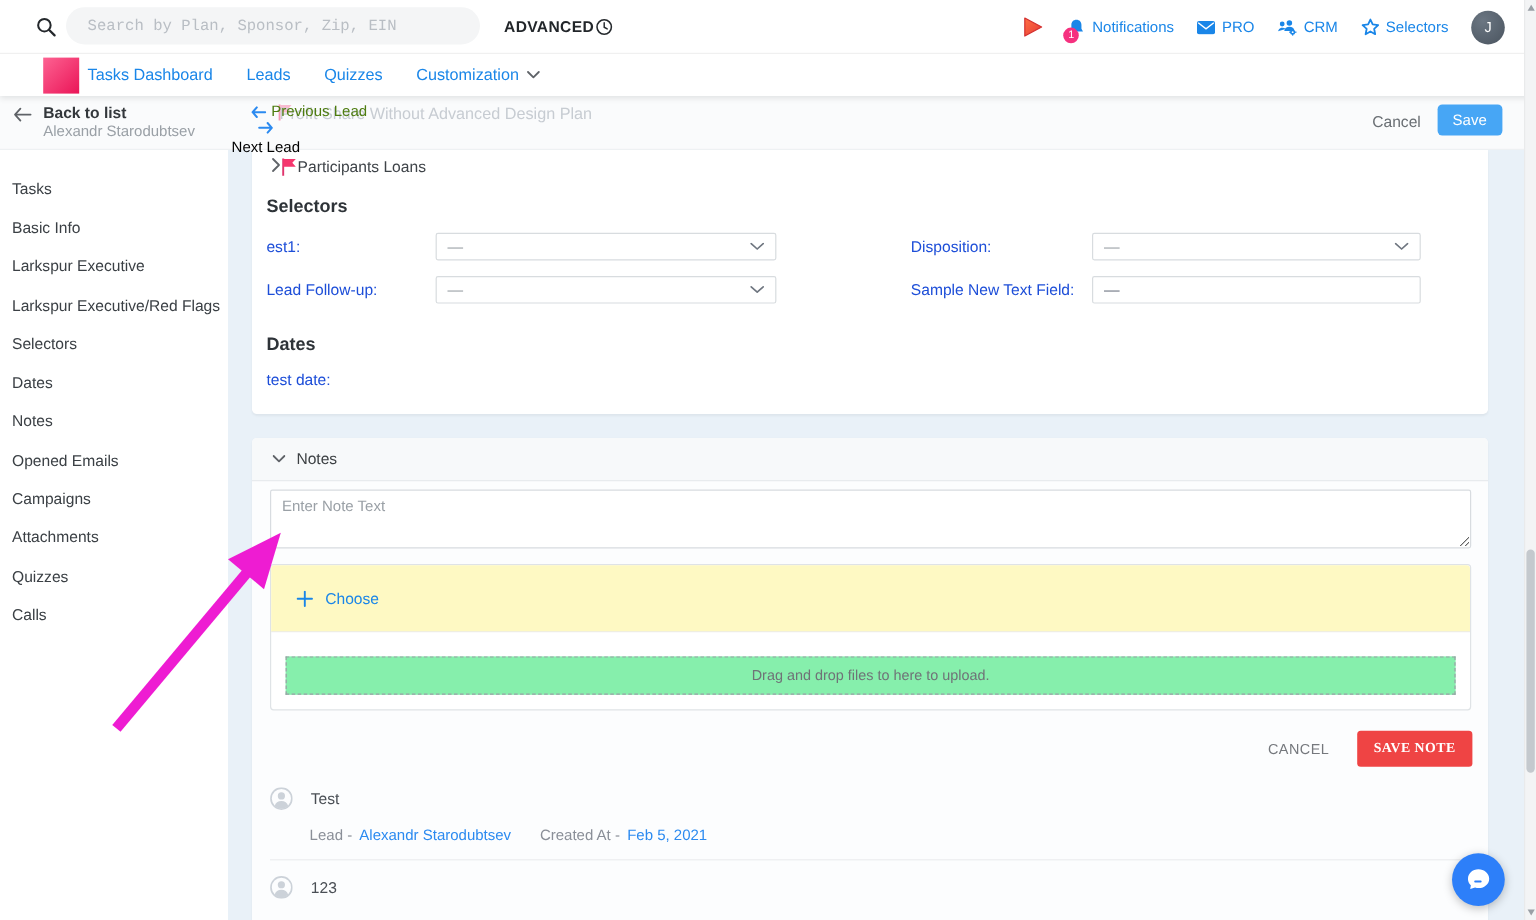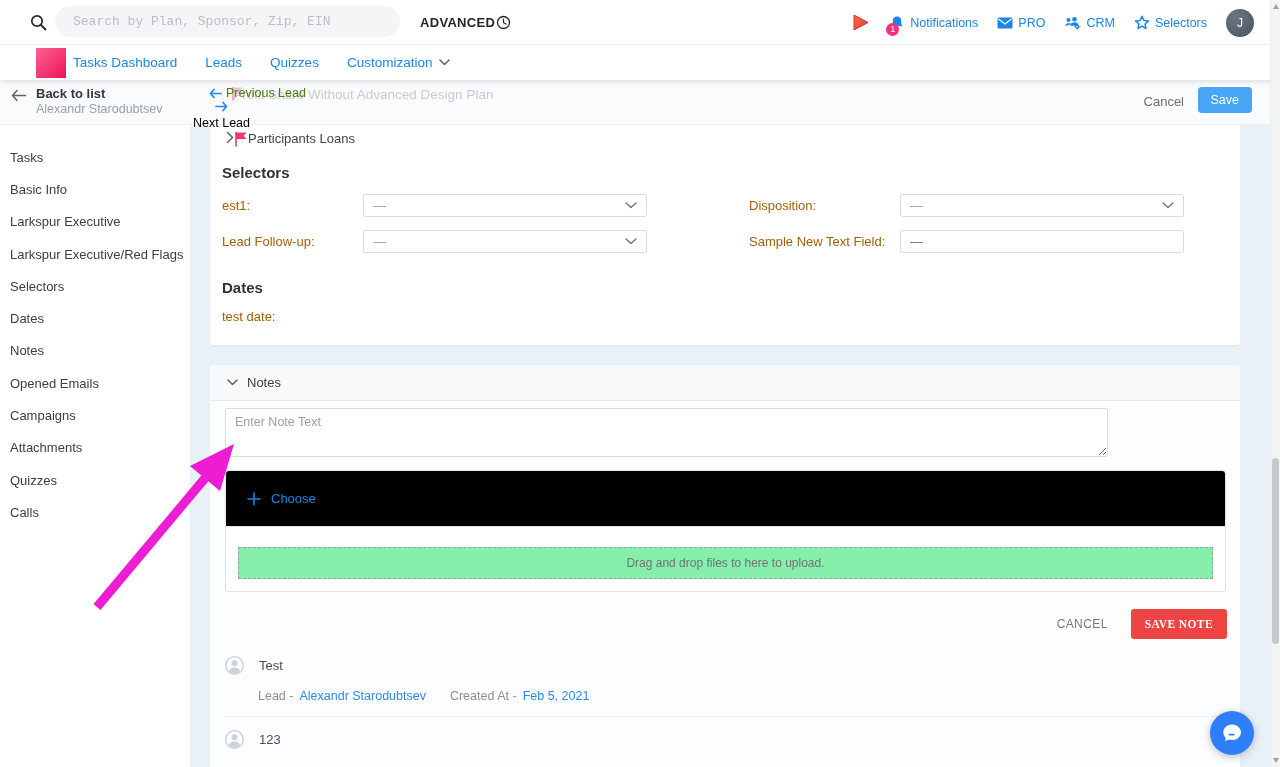--- a/index.html
+++ b/index.html
@@ -41,32 +41,32 @@
   .sidebar { position:absolute; left:0; top:125px; width:190px; height:642px; background:#fff; padding-top:16px; z-index:5; }
   .side-item { height:32.3px; display:flex; align-items:center; padding-left:10px; font-size:13px; color:#3b4045; cursor:pointer; }
 
   
   .top-card { position:absolute; left:210px; top:125px; width:1030px; height:220px; background:#fff; border-radius:0 0 4px 4px; box-shadow:0 1px 2px rgba(0,0,0,.05); z-index:4; overflow:hidden; }
   .collapse-row { display:flex; align-items:flex-start; padding:6px 0 0 16px; height:26px; cursor:pointer; }
   .collapse-row span { font-size:13px; color:#3f4449; }
   .section-heading { margin:13px 0 0 12px; font-size:15px; font-weight:700; color:#2e3338; }
   .form-grid { display:grid; grid-template-columns:437px 435px; column-gap:90px; row-gap:13px; margin:13px 0 0 12px; }
   .field { display:flex; align-items:center; }
-  .f-label { width:141px; flex:none; font-size:13px; color:#a16207; }
-  .f-label.wide { width:151px; }
+  .f-label { width:141px; flex:none; font-size:13px; color:#1d4ed8; }
+  .f-label.wide { width:151px;margin-left:10px; }
   .control { width:284px; height:23px; border:1px solid #d8dcdf; border-radius:2px; background:#fff; display:flex; align-items:center; justify-content:space-between; padding:0 9px; font-size:13px; color:#9aa0a6; cursor:pointer; }
   .text-input { width:284px; height:23px; border:1px solid #d8dcdf; border-radius:2px; background:#fff; padding:0 9px; font-size:13px; color:#6b7280; font-family:"Liberation Sans",sans-serif; outline:none; }
 
   
   .notes-card { position:absolute; left:210px; top:365px; width:1030px; height:402px; background:#fcfdfe; border-radius:4px 4px 0 0; box-shadow:0 1px 2px rgba(0,0,0,.05); z-index:4; overflow:hidden; }
   .notes-header { height:36px; background:#f7f9fa; border-bottom:1px solid #e8ebee; display:flex; align-items:center; gap:9px; padding-left:17px; font-size:13px; color:#3c4043; cursor:pointer; }
-  .note-textarea { position:absolute; left:15px; top:43px; width:883px; height:49px; border:1px solid #d8dce0; border-radius:2px; background:#fff; padding:6px 9px; font-size:12.5px; color:#3c4043; font-family:"Liberation Sans",sans-serif; outline:none; resize:both; }
+  .note-textarea { position:absolute; left:15px; top:43px; width:1001px; height:49px; border:1px solid #d8dce0; border-radius:2px; background:#fff; padding:6px 9px; font-size:12.5px; color:#3c4043; font-family:"Liberation Sans",sans-serif; outline:none; resize:both; }
   .note-textarea::placeholder { color:#9aa0a6; }
   .upload-box { position:absolute; left:15px; top:105px; width:1001px; height:122px; border:1px solid #dfe3e6; border-radius:3px; background:#fff; }
-  .upload-head { height:56px; background:#000000; border-bottom:1px solid #e4e7ea; border-radius:3px 3px 0 0; display:flex; align-items:center; padding-left:21px; }
+  .upload-head { height:56px; background:#fef9c3; border-bottom:1px solid #e4e7ea; border-radius:3px 3px 0 0; display:flex; align-items:center; padding-left:21px; }
   .choose-btn { display:flex; align-items:center; gap:10px; color:#1a86e8; font-size:13px; cursor:pointer; }
   .drop-zone { margin:20px 12px 0 12px; height:32px; border:1px dashed #9aa0a6; background:#86efac; display:flex; align-items:center; justify-content:center; font-size:12px; color:#6f7377; }
   .note-actions { position:absolute; top:244px; right:13px; display:flex; align-items:center; gap:23px; }
   .cancel-note { font-size:12px; color:#75787d; letter-spacing:.4px; cursor:pointer; }
   .save-note-btn { background:#ef4444; color:#fff; border:none; border-radius:3px; font-size:11.5px; font-weight:700; letter-spacing:.4px; padding:9px 14px; cursor:pointer; font-family:Liberation Serif, serif; }
   .note-list { position:absolute; left:15px; right:15px; top:291px; }
   .note-item { padding:0 0 13px 0; }
   .note-item + .note-item { border-top:1px solid #ebedef; padding-top:13px; }
   .note-row1 { display:flex; align-items:center; gap:15px; }
   .note-text { font-size:13px; color:#4a4f55; }

